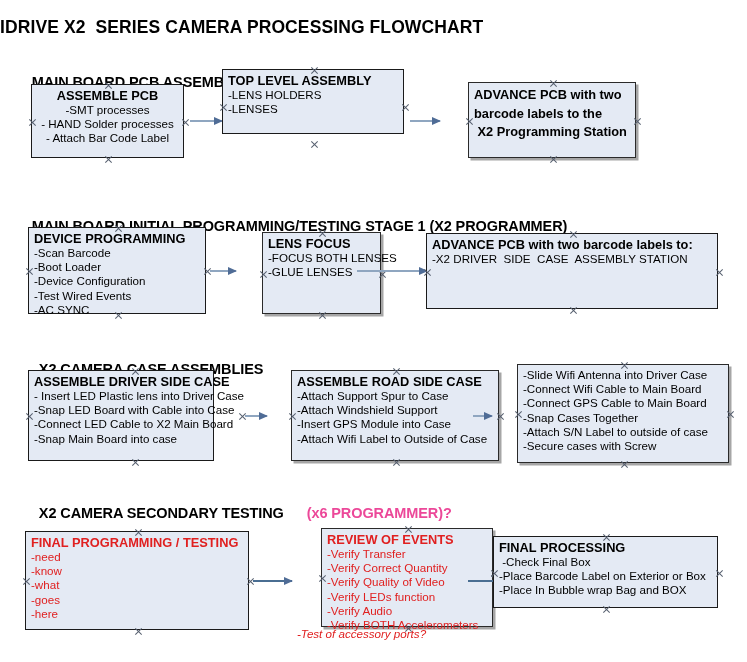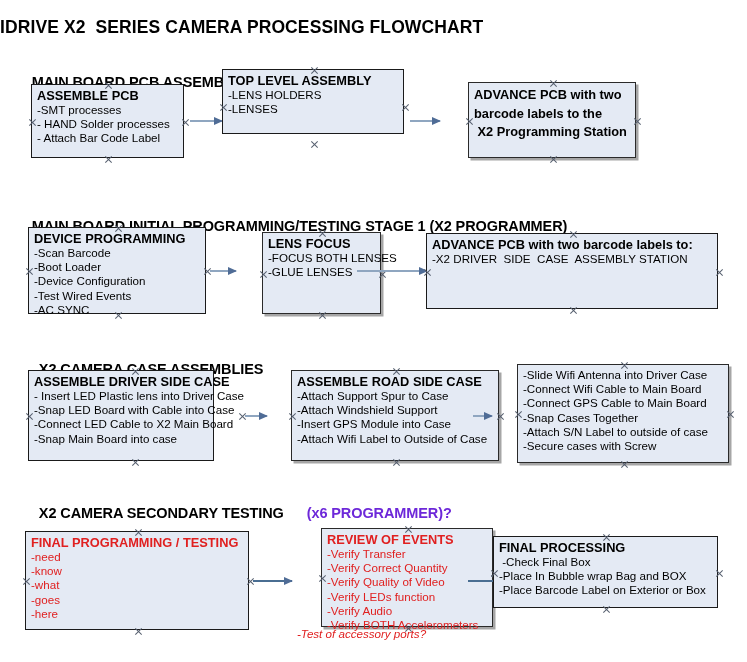--- a/index.html
+++ b/index.html
@@ -27,21 +27,21 @@
     letter-spacing: 0.1px;
     white-space: pre;
   }
   .section-head {
     position: absolute;
     font-size: 14.5px;
     font-weight: bold;
     white-space: pre;
     letter-spacing: -0.1px;
   }
-  .section-head .red-part { color: #6d28d9; padding-left: 19px; }
+  .section-head .red-part { color: #ec4899; padding-left: 19px; }
 
   
   .node {
     position: absolute;
     background: #e4eaf4;
     border: 1.4px solid #1a1a1a;
     box-sizing: border-box;
     padding: 3px 5px 3px 5px;
     overflow: visible;
   }
@@ -113,21 +113,21 @@
 </style>
 </head>
 <body>
 
 <div id="doc-title">IDRIVE X2  SERIES CAMERA PROCESSING FLOWCHART</div>
 
 <div class="section-head" style="left:24px; top:58px;">
   <span>MAIN BOARD PCB ASSEMBLY PROCESS</span>
 </div>
 
-<div class="node" id="n-assemble-pcb" style="left:31px; top:84px; width:153px; height:74px;">
+<div class="node" id="n-assemble-pcb" style="left:31px; top:84px; width:153px; height:74px;text-align:center;">
   <div class="n-title">ASSEMBLE PCB</div>
   <div class="n-line">-SMT processes</div>
   <div class="n-line">- HAND Solder processes</div>
   <div class="n-line">- Attach Bar Code Label</div>
   <span class="xmark" style="left:76px; top:0;"></span>
   <span class="xmark" style="left:76px; top:74px;"></span>
   <span class="xmark" style="left:0; top:37px;"></span>
   <span class="xmark" style="left:153px; top:37px;"></span>
 </div>
 
@@ -273,19 +273,19 @@
   <span class="xmark" style="left:172px; top:49px;"></span>
 </div>
 
 <div class="overflow-line" style="left:297px; top:627px;">-Test of accessory ports?</div>
 
 <div class="arrow dark" style="left:468px; top:580px; width:40px;"></div>
 
 <div class="node" id="n-final-processing" style="left:493px; top:536px; width:225px; height:72px;">
   <div class="n-title">FINAL PROCESSING</div>
   <div class="n-line"> -Check Final Box</div>
+  <div class="n-line">-Place Barcode Label on Exterior or Box</div>
   <div class="n-line">-Place In Bubble wrap Bag and BOX</div>
-  <div class="n-line">-Place Barcode Label on Exterior or Box</div>
   <span class="xmark" style="left:112px; top:0;"></span>
   <span class="xmark" style="left:112px; top:72px;"></span>
   <span class="xmark" style="left:0; top:36px;"></span>
   <span class="xmark" style="left:225px; top:36px;"></span>
 </div>
 
 </body></html>

